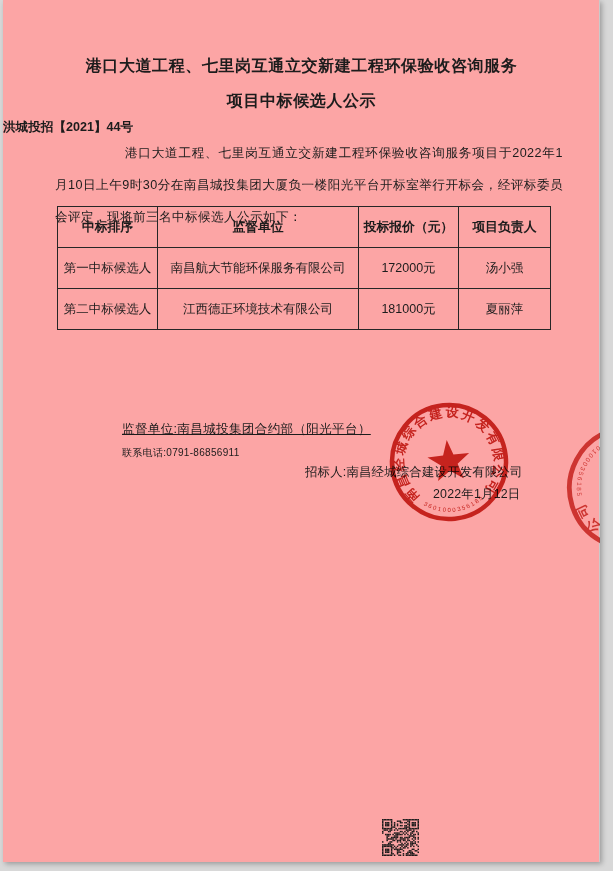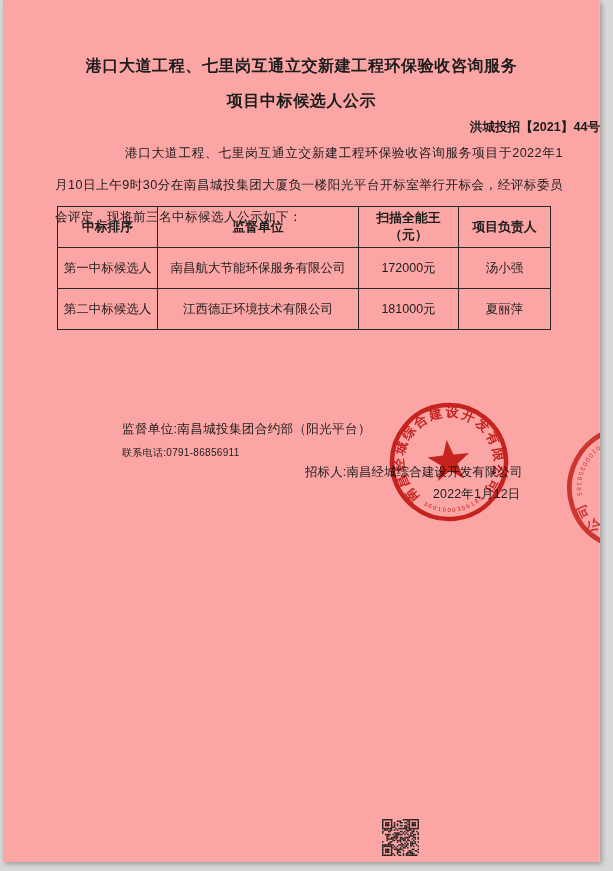--- a/index.html
+++ b/index.html
@@ -11,37 +11,37 @@
   }
   .page{
     position:absolute;left:3px;top:0;width:597px;height:862px;
     background:#fca5a5;overflow:hidden;
     box-shadow:2px 2px 5px rgba(0,0,0,.28), inset -1px 0 0 #c9c9c9;
   }
   .abs{position:absolute;}
   .title{left:0;right:0;text-align:center;font-size:16px;font-weight:bold;letter-spacing:.6px;}
   .title1{top:56px;}
   .title2{top:91px;}
-  .docnum{left:0;right:0;top:119px;text-align:right;font-size:12.6px;font-weight:bold;padding-left:40px;}
+  .docnum{left:0;right:0;top:119px;text-align:left;font-size:12.6px;font-weight:bold;}
   .intro{left:52px;top:137px;width:508px;margin:0;font-size:12.6px;line-height:32px;
          text-indent:70px;text-align:justify;letter-spacing:.4px;}
   table.cand{
     left:54px;top:206px;position:absolute;border-collapse:collapse;table-layout:fixed;
     font-size:12.5px;
   }
   table.cand col.c1{width:100px;} table.cand col.c2{width:201px;}
   table.cand col.c3{width:100px;} table.cand col.c4{width:92px;}
   table.cand th,table.cand td{
     border:1.6px solid #262626;text-align:center;vertical-align:middle;padding:0;
   }
   table.cand th{height:40px;font-weight:bold;font-size:12.8px;}
   table.cand td{height:40px;}
   .notice{left:52px;top:371px;width:508px;margin:0;font-size:12.6px;line-height:25.5px;
           text-indent:70px;text-align:justify;letter-spacing:.3px;}
-  .sup{left:119px;top:421px;font-size:12.6px;letter-spacing:.3px;}
+  .sup{left:119px;top:421px;font-size:12.6px;letter-spacing:.3px;text-decoration:underline;}
   .phone{left:119px;top:446px;font-size:10px;letter-spacing:.3px;}
   .tenderer{left:302px;top:464px;font-size:12.4px;letter-spacing:.2px;}
   .dateline{left:430px;top:486px;font-size:12.4px;letter-spacing:.2px;}
   svg.seal{position:absolute;mix-blend-mode:multiply;}
   .seal-main{left:366px;top:382px;width:160px;height:160px;opacity:.93;transform:rotate(-6deg);}
   .seal-edge{left:542px;top:403px;width:170px;height:170px;opacity:.8;transform:rotate(118deg);}
   .scanner{left:379px;top:819px;display:flex;align-items:center;gap:10px;position:absolute;}
   .qr{width:37px;height:37px;display:block;}
   .scanner-label{font-size:16.5px;color:#4a4a4a;letter-spacing:2px;white-space:nowrap;}
 </style>
@@ -60,21 +60,21 @@
     <colgroup>
         <col class="c1">
         <col class="c2">
         <col class="c3">
         <col class="c4">
       </colgroup>
     <thead>
       <tr>
         <th>中标排序</th>
         <th>监督单位</th>
-        <th>扫描全能王（元）</th>
+        <th>投标报价（元）</th>
         <th>项目负责人</th>
       </tr>
     </thead>
     <tbody>
       <tr>
         <td>第一中标候选人</td>
         <td>南昌航大节能环保服务有限公司</td>
         <td>172000元</td>
         <td>汤小强</td>
       </tr>

